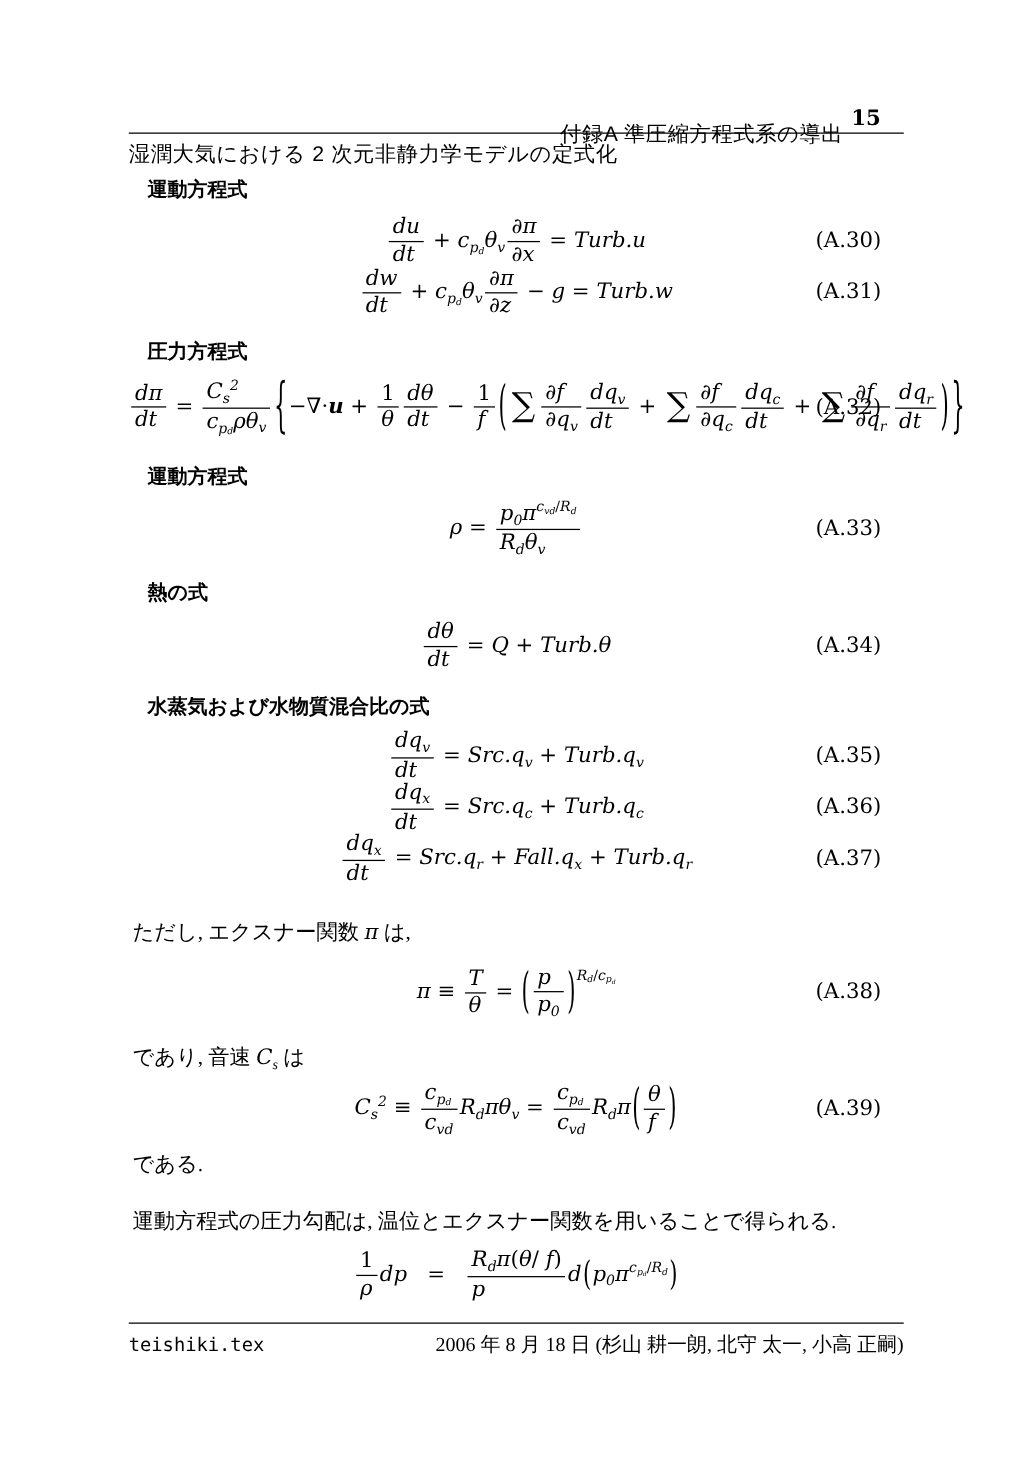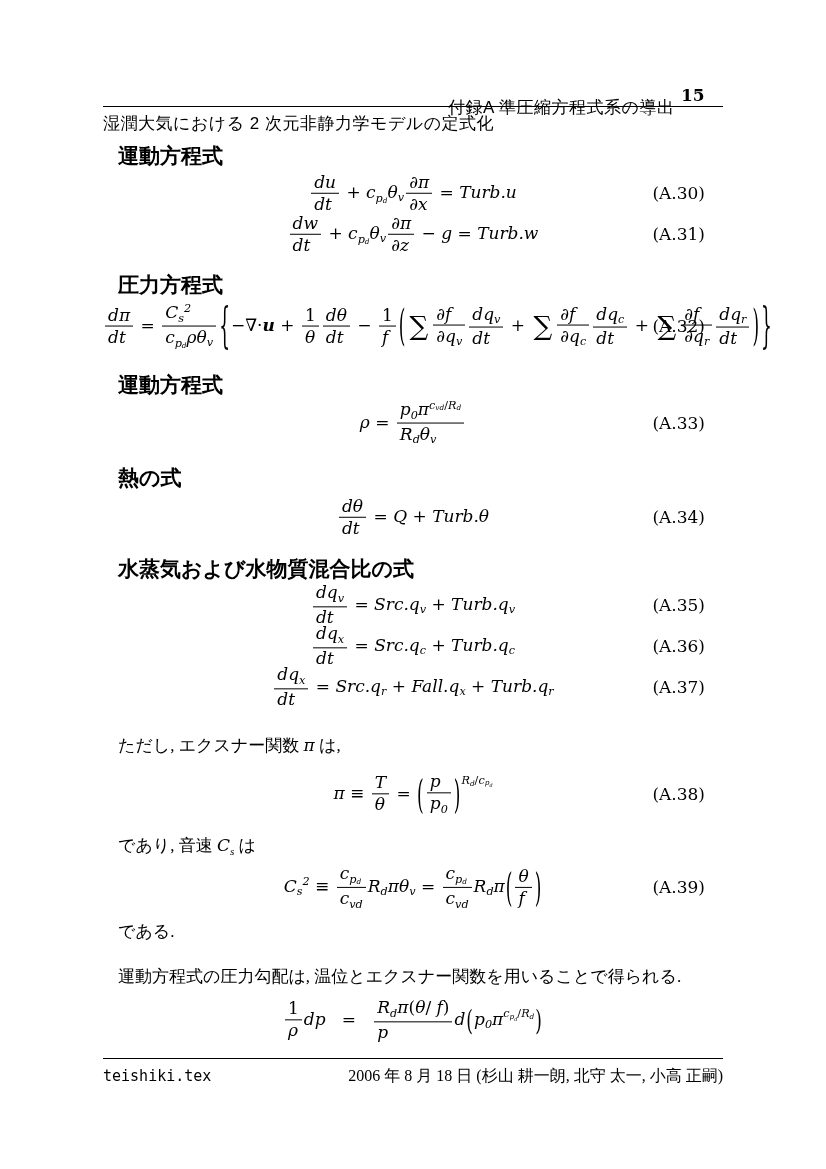--- a/index.html
+++ b/index.html
@@ -12,26 +12,26 @@
   .header{
     position:absolute;left:103px;top:84px;width:620px;height:22px;
     border-bottom:1px solid #000;font-size:17px;
     font-family:"Liberation Sans",sans-serif;
   }
   .ht1{position:absolute;left:0;top:0;white-space:nowrap;letter-spacing:0.5px;margin-top:28px;}
   .ht2{position:absolute;left:345px;top:12px;white-space:nowrap;letter-spacing:0.5px;}
   .hpage{position:absolute;left:578px;top:1px;font-family:"DejaVu Serif",serif;font-weight:bold;}
   
   .heading{
-    position:absolute;left:118px;font-size:21px;font-weight:bold;
+    position:absolute;left:118px;font-size:16px;font-weight:bold;
     font-family:"Liberation Sans",sans-serif;white-space:nowrap;
   }
   
   .para{
-    position:absolute;left:118px;font-size:17px;white-space:nowrap;
+    position:absolute;left:106px;font-size:17px;white-space:nowrap;
     font-family:"Liberation Serif",serif;
   }
   
   .eqrow{
     position:absolute;left:103px;width:620px;transform:translateY(-50%);
     text-align:center;font-size:17px;line-height:1.3;
   }
   .eqbody{display:inline-block;white-space:nowrap;font-family:"DejaVu Serif",serif;}
   .eqnum{
     position:absolute;right:18px;top:50%;transform:translateY(-50%);

